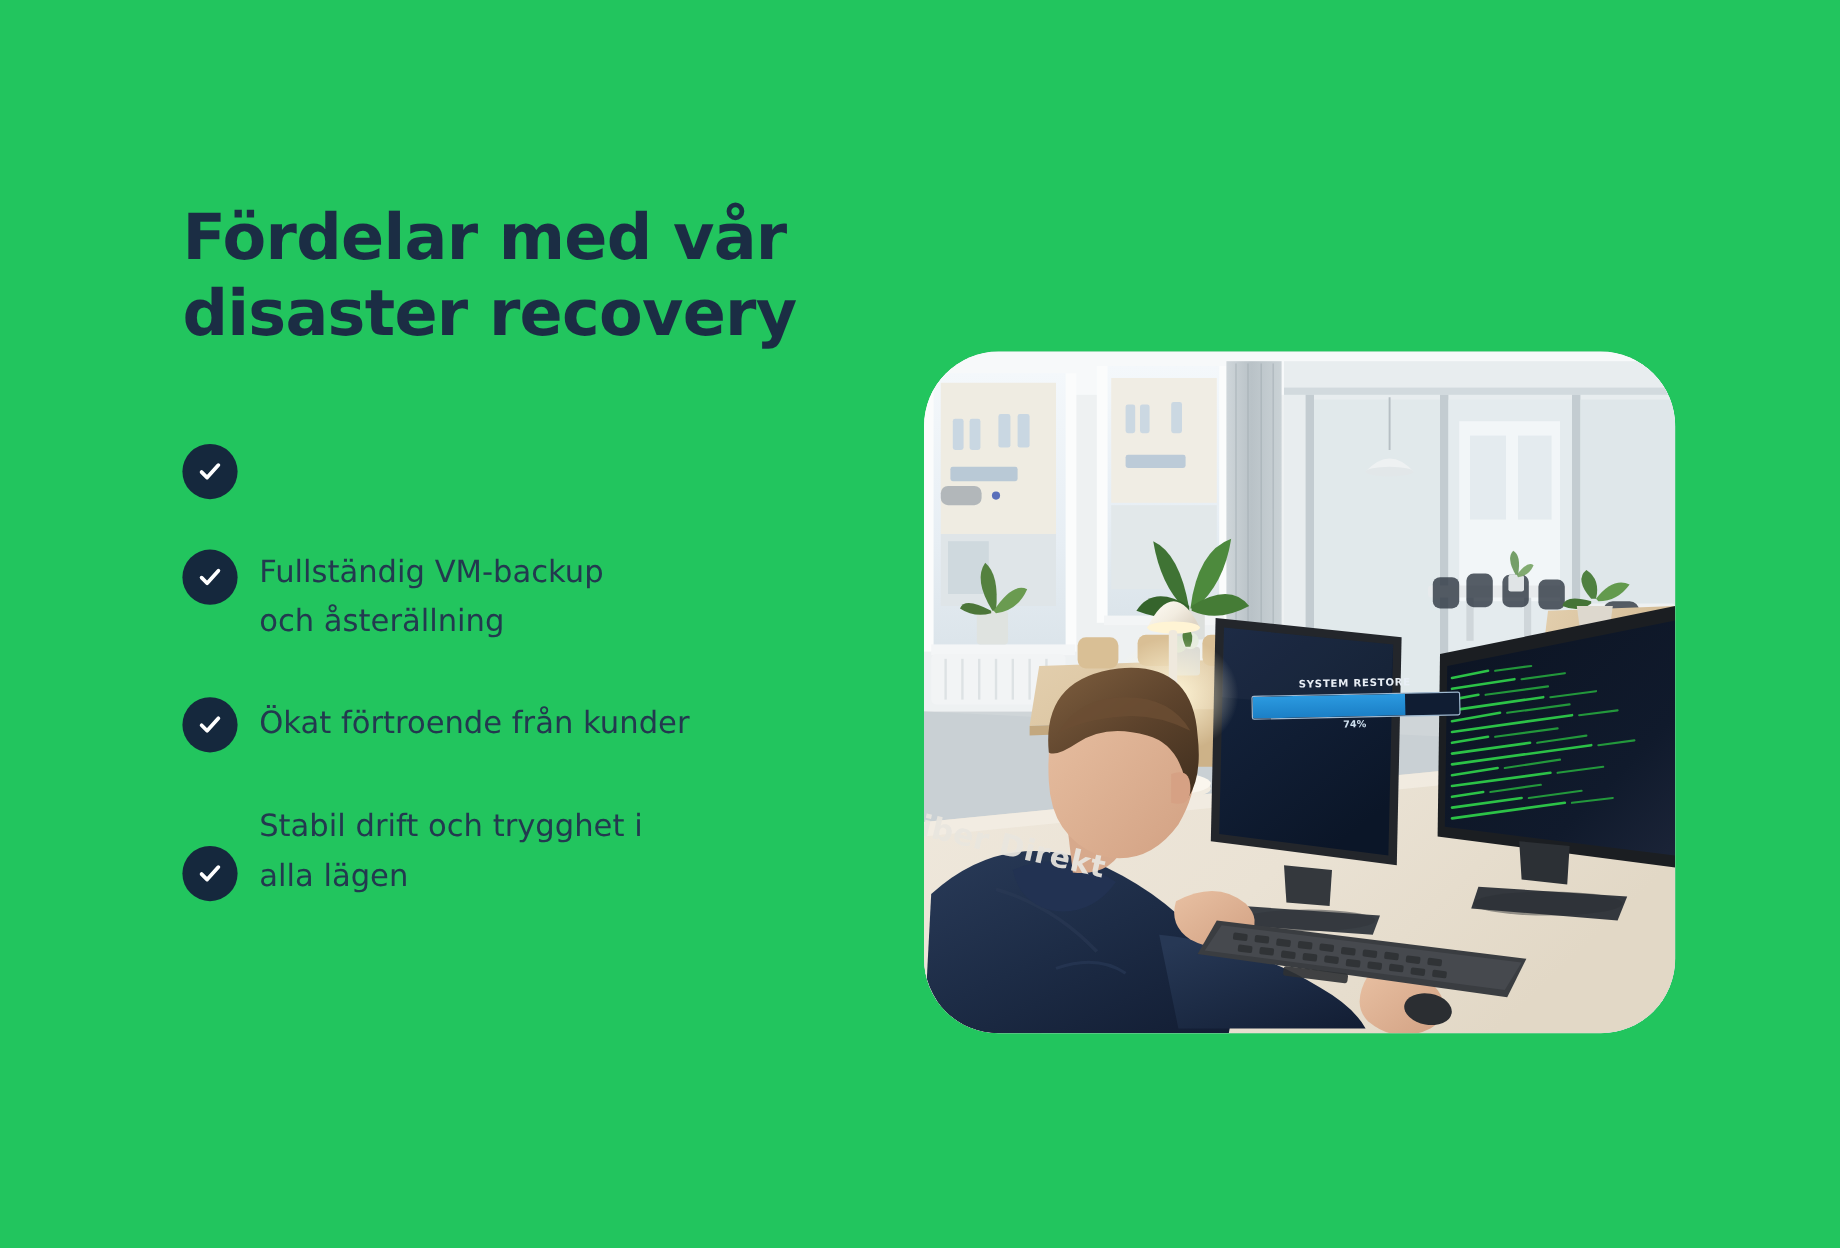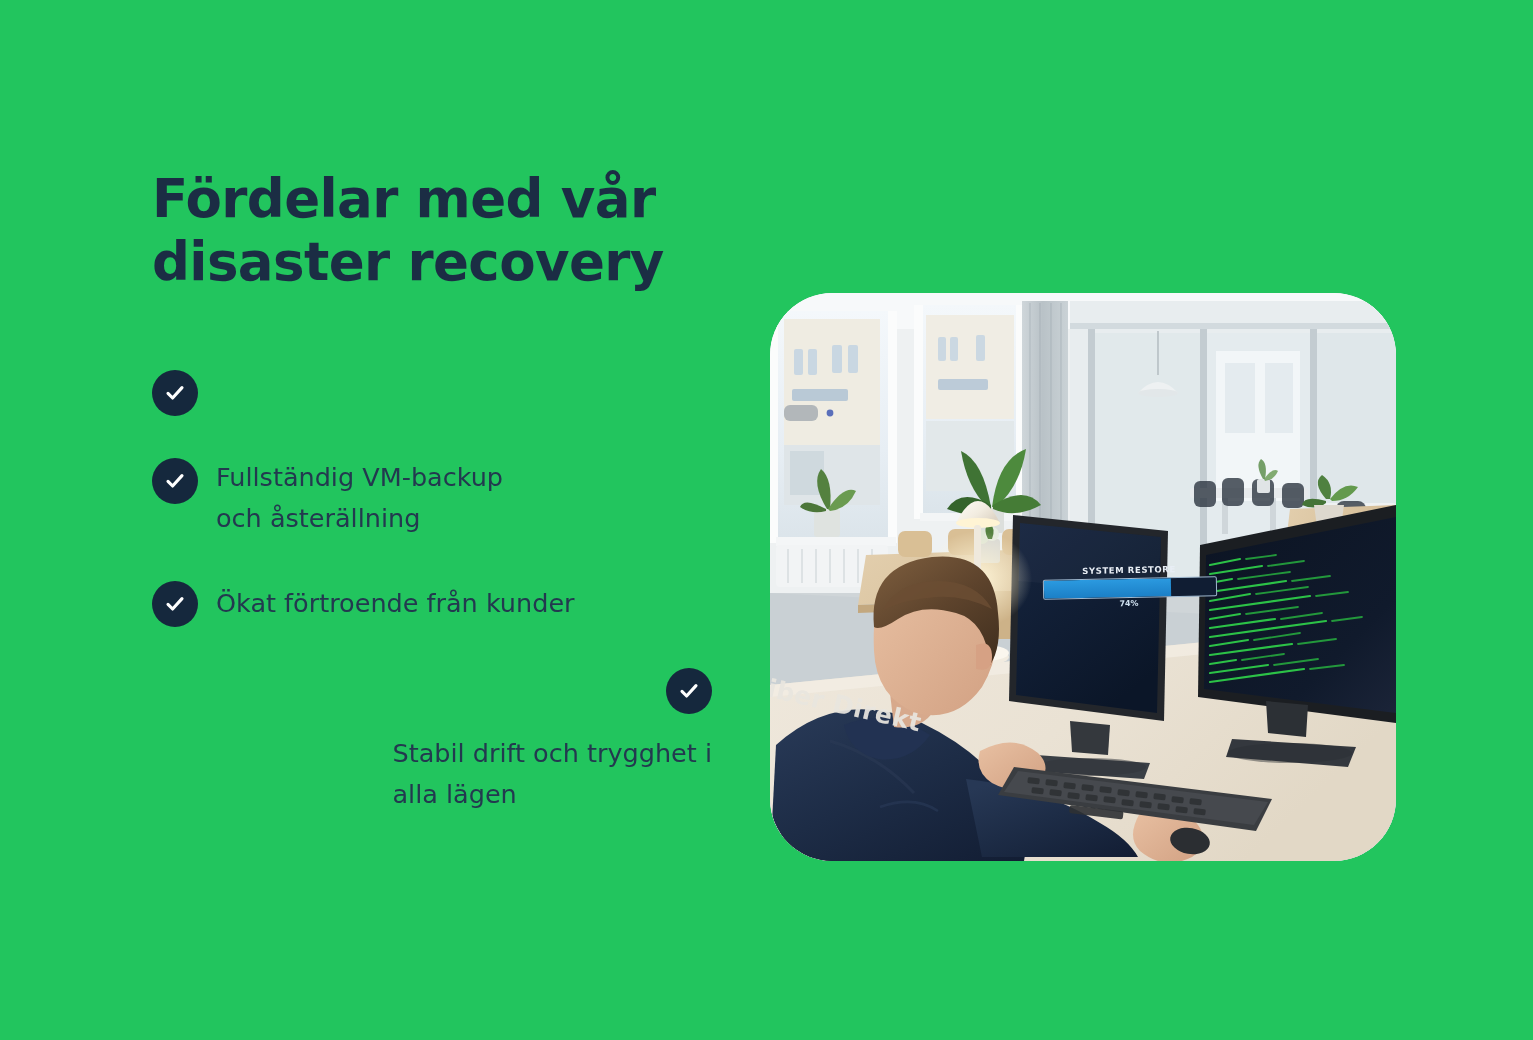--- a/index.html
+++ b/index.html
@@ -57,21 +57,20 @@
     align-items: flex-start;
     gap: 18px;
     margin-bottom: 40px;
     min-height: 48px;
   }
   .benefit-item.centered {
     align-items: center;
   }
   .benefit-item:last-child {
     margin-bottom: 14px;
-    flex-direction: column;
   }
 
   .check-circle {
     flex: 0 0 auto;
     width: 46px;
     height: 46px;
     border-radius: 50%;
     background: #15283d;
     display: flex;
     align-items: center;

